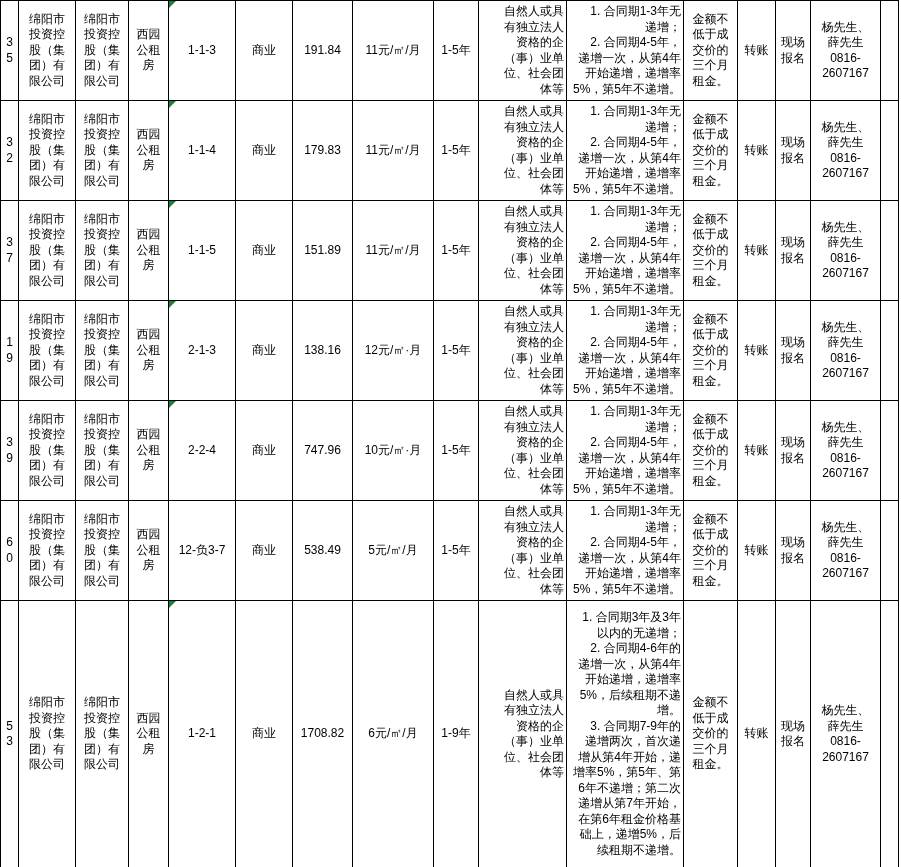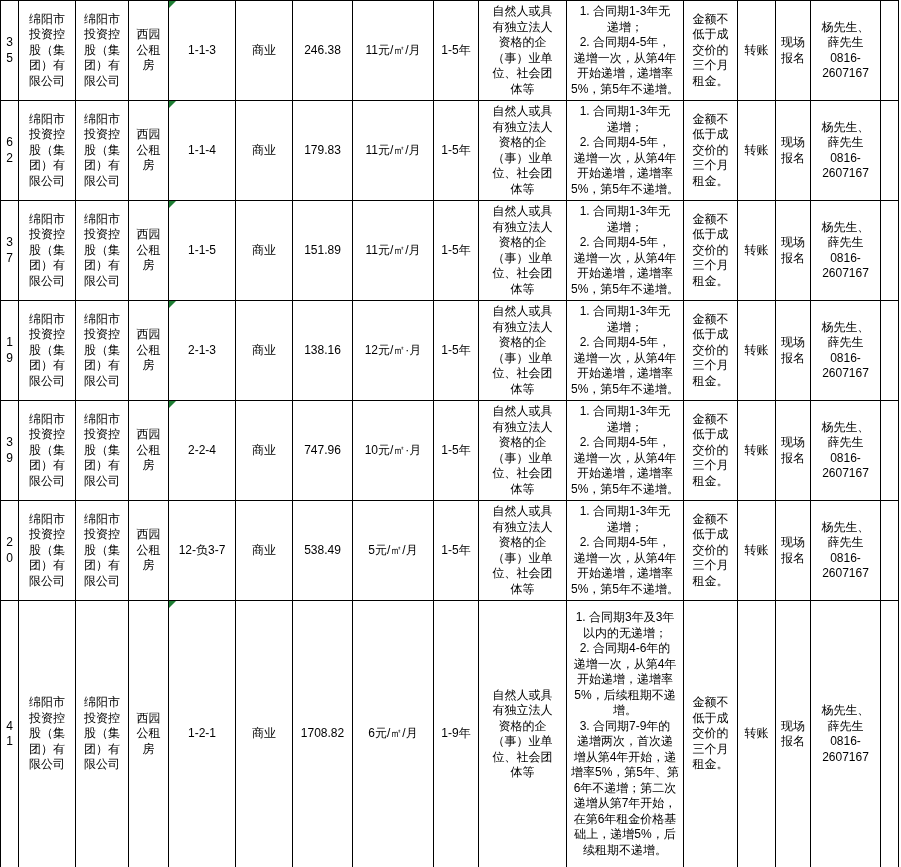--- a/index.html
+++ b/index.html
@@ -17,21 +17,21 @@
     font-size: 12px; line-height: 15.5px;
     padding: 1px 2px;
     vertical-align: middle;
     white-space: pre-line;
     overflow: hidden;
     word-break: break-all;
   }
   tbody tr { height: 100px; }
   tbody tr:last-child { height: 267px; }
   td.c { text-align: center; }
-  td.l { text-align: center; padding-left: 3px; }
+  td.l { text-align: right; padding-left: 3px; }
   td.unit { position: relative; }
   .flag {
     position: absolute; top: 0; left: 0;
     width: 7px; height: 7px;
     background: #1e7e34;
     clip-path: polygon(0 0, 100% 0, 0 100%);
     display: block;
   }
 </style>
 </head>
@@ -69,21 +69,21 @@
         <td class="c">绵阳市
 投资控
 股（集
 团）有
 限公司</td>
         <td class="c">西园
 公租
 房</td>
         <td class="c unit"><span class="flag"></span><span>1-1-3</span></td>
         <td class="c">商业</td>
-        <td class="c">246.38</td>
+        <td class="c">191.84</td>
         <td class="c">11元/㎡/月</td>
         <td class="c">1-5年</td>
         <td class="l">自然人或具
 有独立法人
 资格的企
 （事）业单
 位、社会团
 体等</td>
         <td class="l">1. 合同期1-3年无
 递增；
@@ -99,21 +99,21 @@
         <td class="c">转账</td>
         <td class="c">现场
 报名</td>
         <td class="c">杨先生、
 薛先生
 0816-
 2607167</td>
         <td class="c"></td>
       </tr>
         <tr>
-        <td class="c">62</td>
+        <td class="c">32</td>
         <td class="c">绵阳市
 投资控
 股（集
 团）有
 限公司</td>
         <td class="c">绵阳市
 投资控
 股（集
 团）有
 限公司</td>
@@ -283,21 +283,21 @@
         <td class="c">转账</td>
         <td class="c">现场
 报名</td>
         <td class="c">杨先生、
 薛先生
 0816-
 2607167</td>
         <td class="c"></td>
       </tr>
         <tr>
-        <td class="c">20</td>
+        <td class="c">60</td>
         <td class="c">绵阳市
 投资控
 股（集
 团）有
 限公司</td>
         <td class="c">绵阳市
 投资控
 股（集
 团）有
 限公司</td>
@@ -329,21 +329,21 @@
         <td class="c">转账</td>
         <td class="c">现场
 报名</td>
         <td class="c">杨先生、
 薛先生
 0816-
 2607167</td>
         <td class="c"></td>
       </tr>
         <tr>
-        <td class="c">41</td>
+        <td class="c">53</td>
         <td class="c">绵阳市
 投资控
 股（集
 团）有
 限公司</td>
         <td class="c">绵阳市
 投资控
 股（集
 团）有
 限公司</td>

